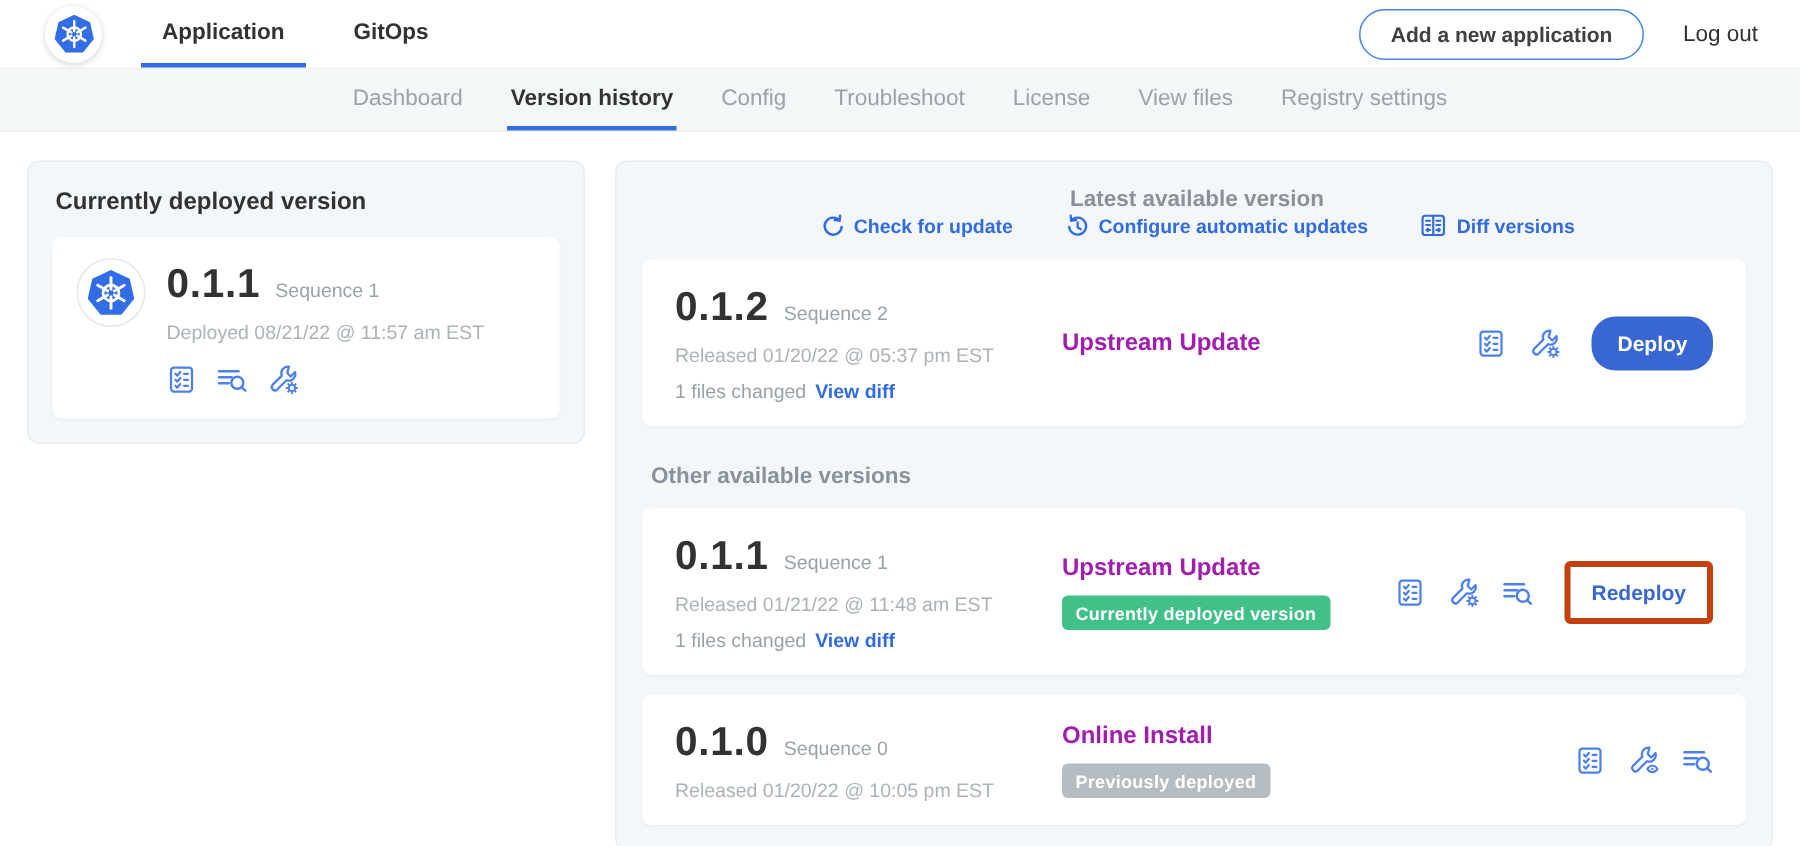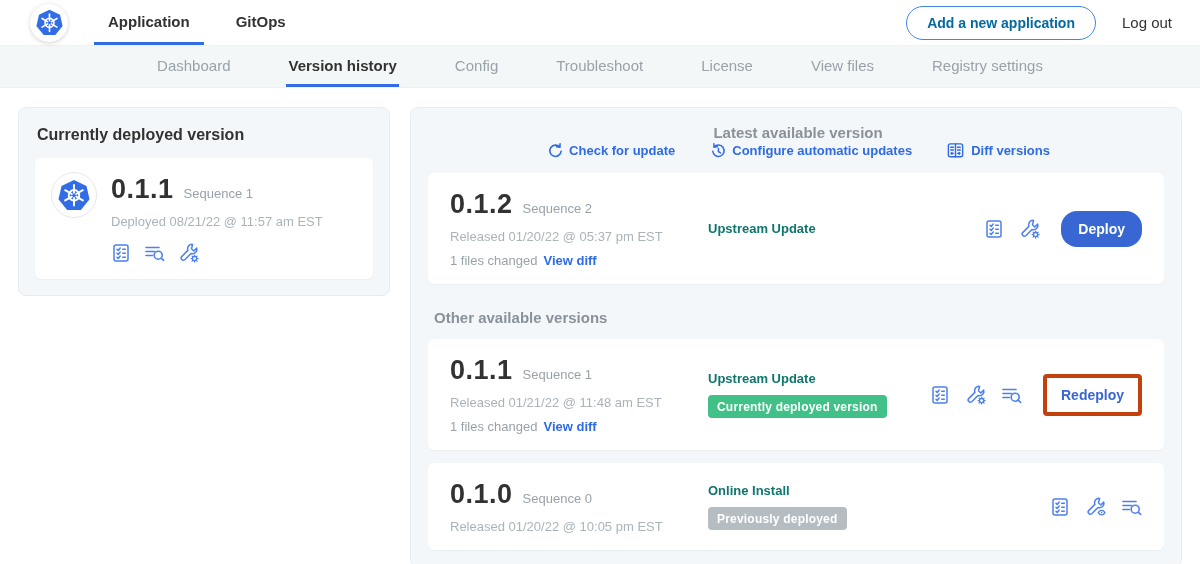--- a/index.html
+++ b/index.html
@@ -11,29 +11,29 @@
     padding:0 28px 0 30px; border-bottom:1px solid #eef1f3; }
   .logo-wrap { align-self:center; width:38px; height:38px; border-radius:50%;
     background:#fff; box-shadow:0 1px 4px rgba(0,0,0,.18); display:flex;
     align-items:center; justify-content:center; margin-right:26px; }
   .nav-tabs { display:flex; align-items:stretch; }
   .nav-tab { display:flex; align-items:center; padding:0 14px; font-size:15px;
     font-weight:700; color:#323232; border-bottom:3px solid transparent;
     cursor:pointer; margin-right:18px; }
   .nav-tab.active { border-bottom-color:#326de6; }
   .nav-spacer { flex:1; }
-  .add-app-btn { align-self:center; border:1px solid #4285f0; color:#0369a1;
+  .add-app-btn { align-self:center; border:1px solid #4285f0; color:#404040;
     background:#fff; font-weight:700; font-size:14px; border-radius:17px;
     padding:8px 20px; cursor:pointer; margin-right:26px;
     font-family:"Liberation Sans", sans-serif; }
   .logout { align-self:center; font-size:15px; color:#323232; cursor:pointer; }
 
   
   .subnav { height:42px; background:#f4f7f8; display:flex; justify-content:center;
-    align-items:stretch; gap:54px; border-bottom:1px solid #eef1f3; }
+    align-items:stretch; gap:28px; border-bottom:1px solid #eef1f3; }
   .subnav-item { display:flex; align-items:center; font-size:15px; color:#9aa2a9;
     border-bottom:3px solid transparent; cursor:pointer; padding:0 2px; }
   .subnav-item.active { color:#323232; font-weight:700; border-bottom-color:#326de6; }
 
   
   .main { display:flex; gap:20px; padding:19px 18px; align-items:flex-start; }
   .panel { background:#f4f7f9; border:1px solid #e6ecef; border-radius:8px; }
 
   
   .deployed-panel { width:372px; padding:14px 16px 16px; }
@@ -63,21 +63,21 @@
   .vp-action svg { stroke:#2f6be4; }
   .section-title { font-size:15px; font-weight:600; color:#89929a; margin:25px 0 12px 6px; }
 
   .version-card { background:#fff; border-radius:6px; box-shadow:0 1px 2px rgba(0,0,0,.04);
     display:flex; align-items:center; padding:16px 22px; margin-top:13px; }
   .vc-left { flex:0 0 258px; }
   .vc-mid { flex:1; padding-right:10px; }
   .vc-right { display:flex; align-items:center; gap:15px; }
   .files-line { font-size:13px; color:#9aa2a9; margin-top:9px; }
   .view-diff { color:#2f6be4; font-weight:700; margin-left:6px; cursor:pointer; }
-  .source-label { font-size:13px; font-weight:600; color:#0f766e; }
+  .source-label { font-size:16px; font-weight:600; color:#a21caf; }
   .badge { display:inline-block; margin-top:9px; font-size:12px; font-weight:700;
     color:#fff; padding:5px 9px 4px; border-radius:4px; letter-spacing:.2px; }
   .badge.green { background:#41c188; }
   .badge.gray { background:#b5bcc2; }
   .deploy-btn { background:#3866d2; color:#fff; border:none; border-radius:16px;
     font-size:14px; font-weight:700; padding:10px 17px; cursor:pointer; margin-left:6px;
     font-family:"Liberation Sans", sans-serif; }
   .redeploy-btn { background:#fff; color:#3866d2; border:4px solid #c2410c;
     border-radius:4px; font-size:14px; font-weight:700; padding:9px 14px;
     cursor:pointer; margin-left:6px; font-family:"Liberation Sans", sans-serif; }

